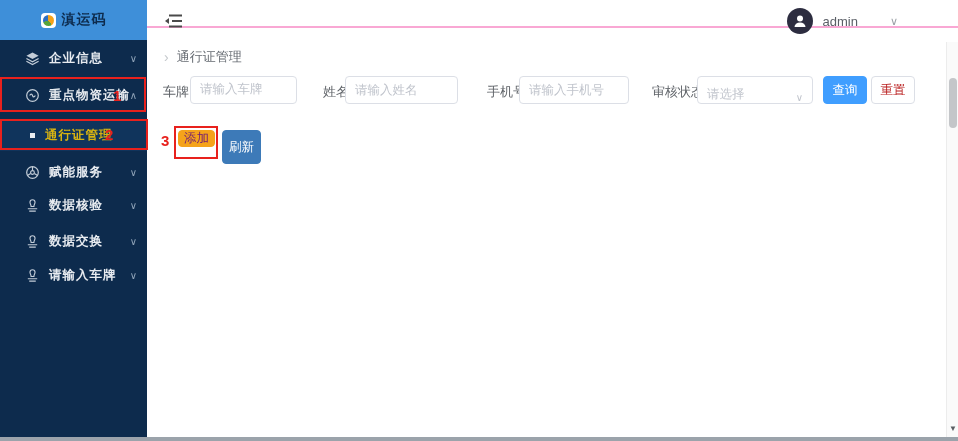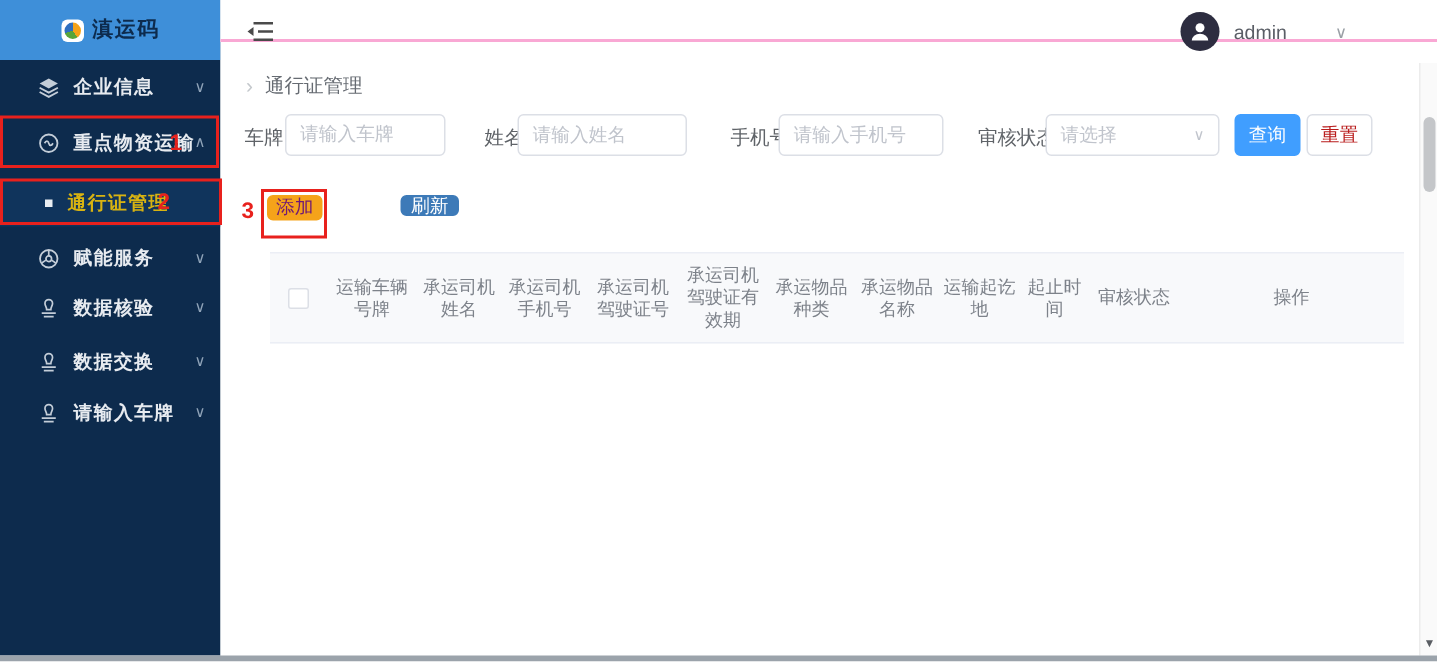--- a/index.html
+++ b/index.html
@@ -43,35 +43,35 @@
   .bc-text { font-size:13px; color:#666b72; }
 
   
   .filters { position:absolute; left:0; top:76px; width:811px; height:28px;padding-left:16px; }
   .flabel { position:absolute; top:7px; font-size:13px; color:#5f6368; }
   .finput { position:absolute; top:0; height:28px; border:1px solid #dcdfe6; border-radius:4px;
             font-size:12.5px; color:#333; padding:0 9px; outline:none;
             font-family:"Liberation Sans","DejaVu Sans",sans-serif; }
   .finput::placeholder { color:#c0c4cc; }
   .fselect { position:absolute; top:0; height:28px; border:1px solid #dcdfe6; border-radius:4px;
-             display:flex; align-items:center; padding:0 9px; cursor:pointer; background:#fff; }
+             display:flex; align-items:flex-end; padding:0 9px; cursor:pointer; background:#fff; }
   .fselect .ph { font-size:12.5px; color:#c0c4cc; flex:1; }
   .fselect .sarr { font-size:10px; color:#c0c4cc; }
   .btn { position:absolute; top:0; height:28px; border-radius:4px; font-size:12.5px;
          display:flex; align-items:center; justify-content:center; cursor:pointer; }
   .btn-primary { background:#409eff; color:#fff; border:1px solid #409eff; }
   .btn-plain { background:#fff; color:#b91c1c; border:1px solid #dcdfe6; }
 
   
   .btn-add { position:absolute; left:31px; top:130px; width:37px; height:17px; background:#f5a31a;
              border:1px solid #f5a31a; color:#701a75; font-size:12.5px; border-radius:4px;
              display:flex; align-items:center; justify-content:center; cursor:pointer; }
-  .btn-refresh { position:absolute; left:75px; top:130px; width:39px; height:14px; background:#3d7ab8;
+  .btn-refresh { position:absolute; left:75px; top:130px; width:39px; height:34px; background:#3d7ab8;
              border:1px solid #3d7ab8; color:#fff; font-size:12.5px; border-radius:4px;
-             display:flex; align-items:center; justify-content:center; cursor:pointer;margin-left:45px; }
+             display:flex; align-items:center; justify-content:center; cursor:pointer; }
 
   
   .tbl { position:absolute; left:33px; top:168px; width:756px; }
   .thead { display:flex; background:#f8f9fb; border-top:1px solid #ebeef5; border-bottom:1px solid #ebeef5;
            min-height:45px; align-items:center; }
   .th { font-size:12px; color:#7d828a; text-align:center; line-height:15px;
         display:flex; align-items:center; justify-content:center; padding:7px 1px; }
   .checkbox { width:14px; height:14px; border:1px solid #dcdfe6; border-radius:2px; background:#fff;
               cursor:pointer; }
   .empty { position:absolute; left:33px; top:350px; width:756px; text-align:center;
@@ -228,38 +228,20 @@
       </div>
     </div>
 
     <div class="btn-add">
       <span>添加</span>
     </div>
     <div class="btn-refresh">
       <span>刷新</span>
     </div>
 
-    <div class="tbl">
-      <div class="thead">
-        <div class="th" style="width:38px">
-          <span class="checkbox"></span>
-        </div>
-        <div class="th" style="width:60px">运输车辆号牌</div>
-        <div class="th" style="width:56px">承运司机姓名</div>
-        <div class="th" style="width:58px">承运司机手机号</div>
-        <div class="th" style="width:60px">承运司机驾驶证号</div>
-        <div class="th" style="width:60px">承运司机驾驶证有效期</div>
-        <div class="th" style="width:58px">承运物品种类</div>
-        <div class="th" style="width:56px">承运物品名称</div>
-        <div class="th" style="width:54px">运输起讫地</div>
-        <div class="th" style="width:46px">起止时间</div>
-        <div class="th" style="width:60px">审核状态</div>
-        <div class="th" style="width:150px">操作</div>
-      </div>
-    </div>
 
   </div>
 
   <div class="vscroll">
     <div class="vthumb"></div>
     <div class="vdown">▼</div>
   </div>
   <div class="hscroll"></div>
 
   <div class="anno-box" id="box1"></div>

